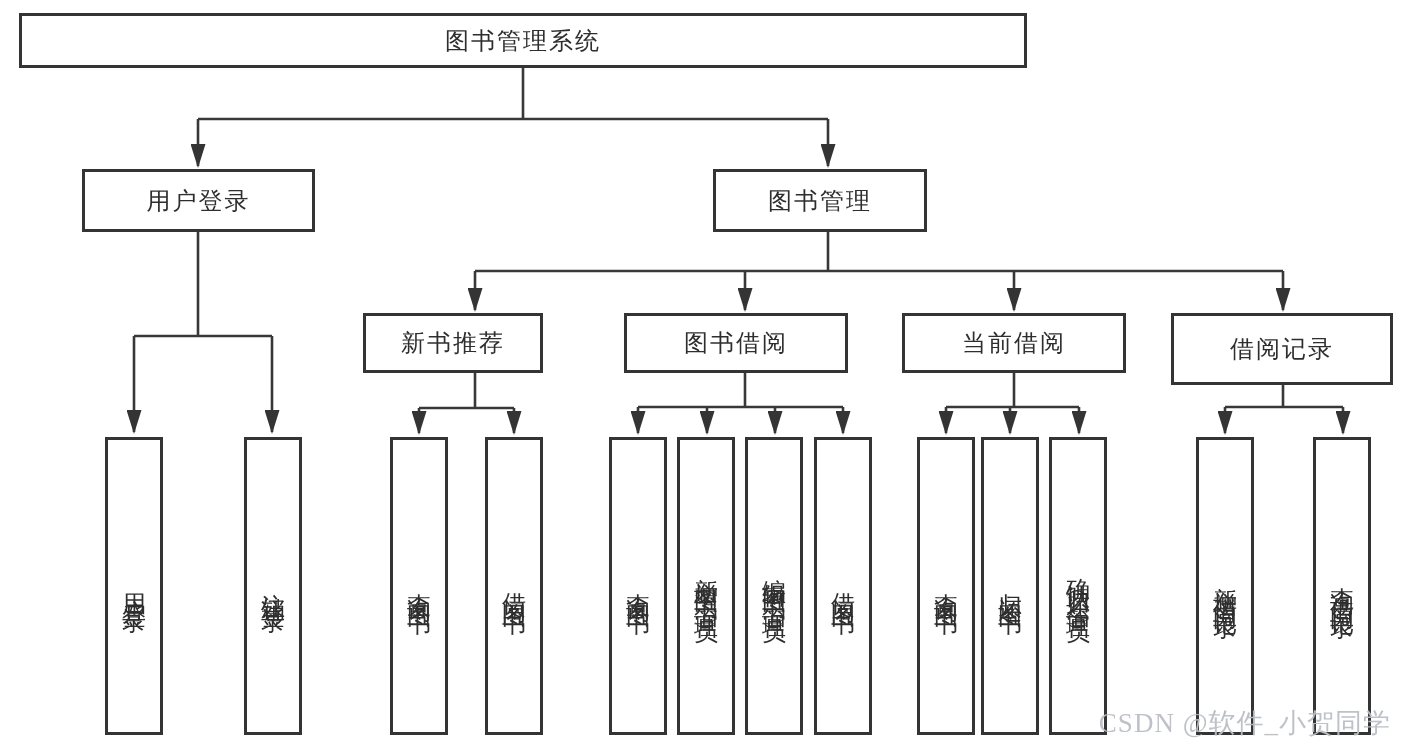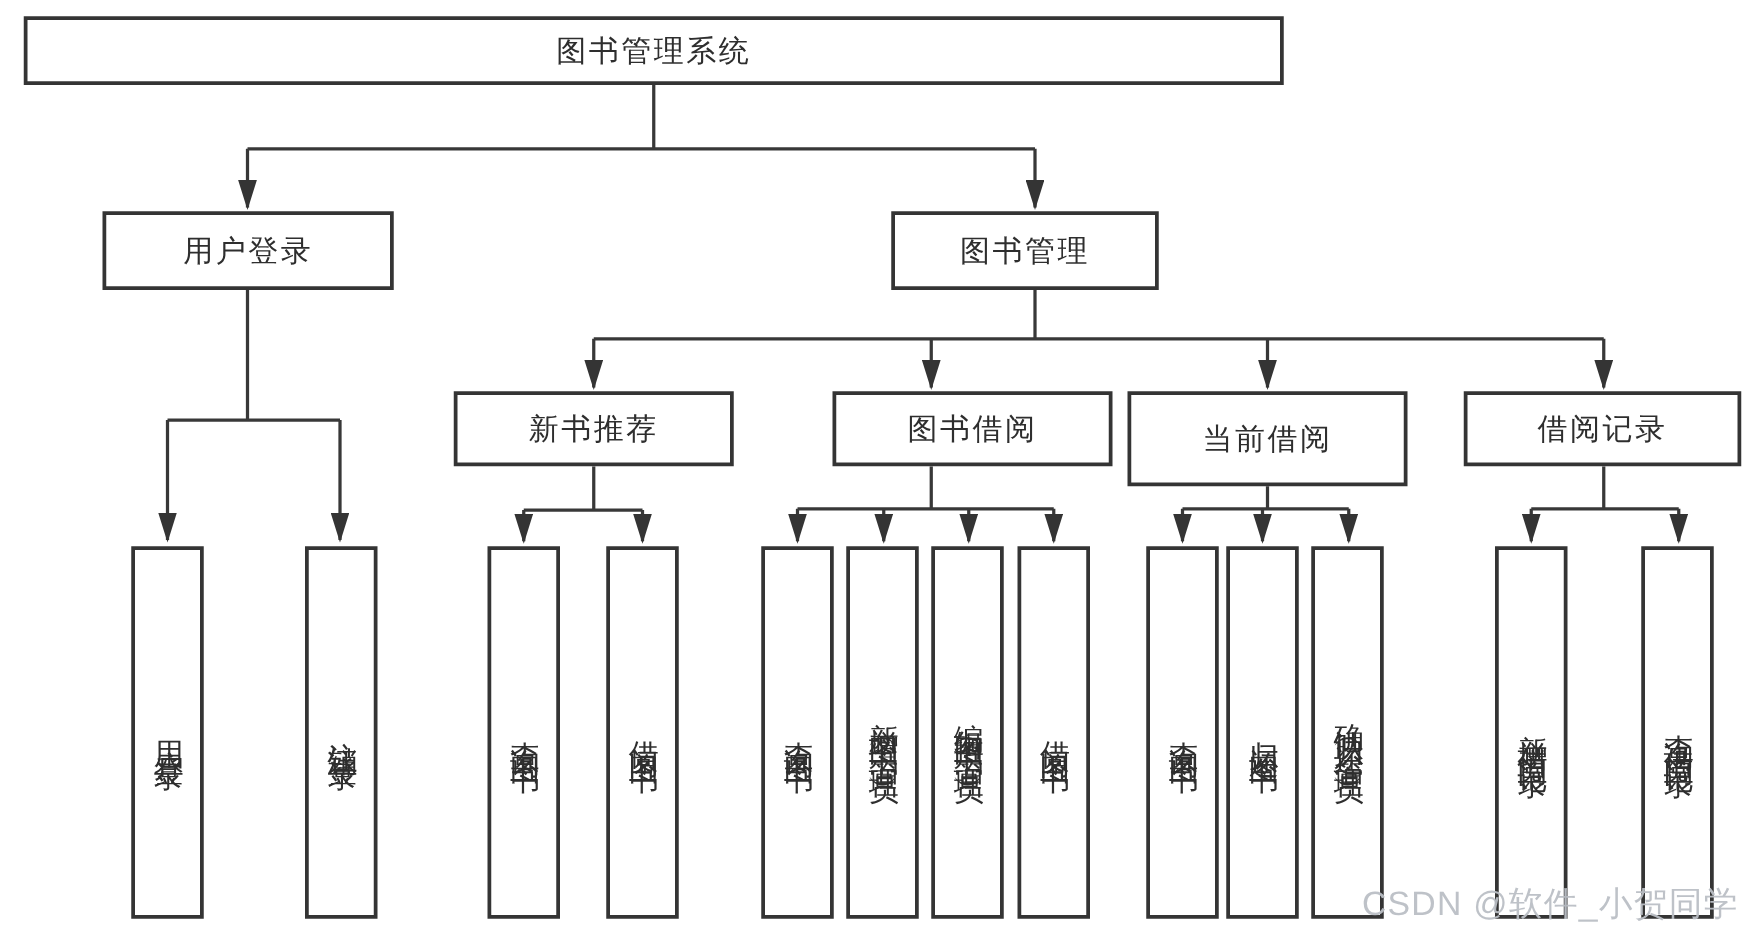--- a/index.html
+++ b/index.html
@@ -1,20 +1,20 @@
 <!DOCTYPE html>
 <html><head>
 <meta charset="utf-8">
 <style>
   html,body{margin:0;padding:0;background:#ffffff;}
   .canvas{
     position:relative;
     width:1405px;height:747px;
     background:#ffffff;
-    font-family:Liberation Sans, sans-serif;
+    font-family:Liberation Serif, serif;
     color:#2e2e2e;
     overflow:hidden;
   }
   .connector-layer{position:absolute;left:0;top:0;width:1405px;height:747px;z-index:1;}
   .node{
     position:absolute;
     box-sizing:border-box;
     border:3px solid #343434;
     background:#ffffff;
     display:flex;align-items:center;justify-content:center;
@@ -29,24 +29,24 @@
     letter-spacing:6px;
     line-height:1;
     white-space:nowrap;
   }
   
   .n-root{left:19px;top:13px;width:1008px;height:55px;}
   
   .n-user-login{left:82px;top:169px;width:233px;height:63px;}
   .n-book-mgmt{left:713px;top:169px;width:214px;height:63px;}
   
-  .n-newbook{left:363px;top:313px;width:224px;height:60px;}
-  .n-borrowmod{left:666px;top:313px;width:224px;height:60px;}
-  .n-current{left:902px;top:313px;width:224px;height:76px;}
-  .n-records{left:1171px;top:313px;width:222px;height:60px;}
+  .n-newbook{left:363px;top:313px;width:180px;height:60px;}
+  .n-borrowmod{left:624px;top:313px;width:224px;height:60px;}
+  .n-current{left:902px;top:313px;width:224px;height:60px;}
+  .n-records{left:1171px;top:313px;width:222px;height:72px;}
   
   .leaf{top:437px;width:58px;height:298px;}
   .l-a1{left:105px;}  .l-a2{left:244px;}
   .l-b1{left:390px;}  .l-b2{left:485px;}
   .l-c1{left:609px;}  .l-c2{left:677px;}  .l-c3{left:745px;}  .l-c4{left:814px;}
   .l-d1{left:917px;}  .l-d2{left:981px;}  .l-d3{left:1049px;}
   .l-e1{left:1196px;} .l-e2{left:1313px;}
   .watermark{
     position:absolute;
     right:14px;bottom:6px;

